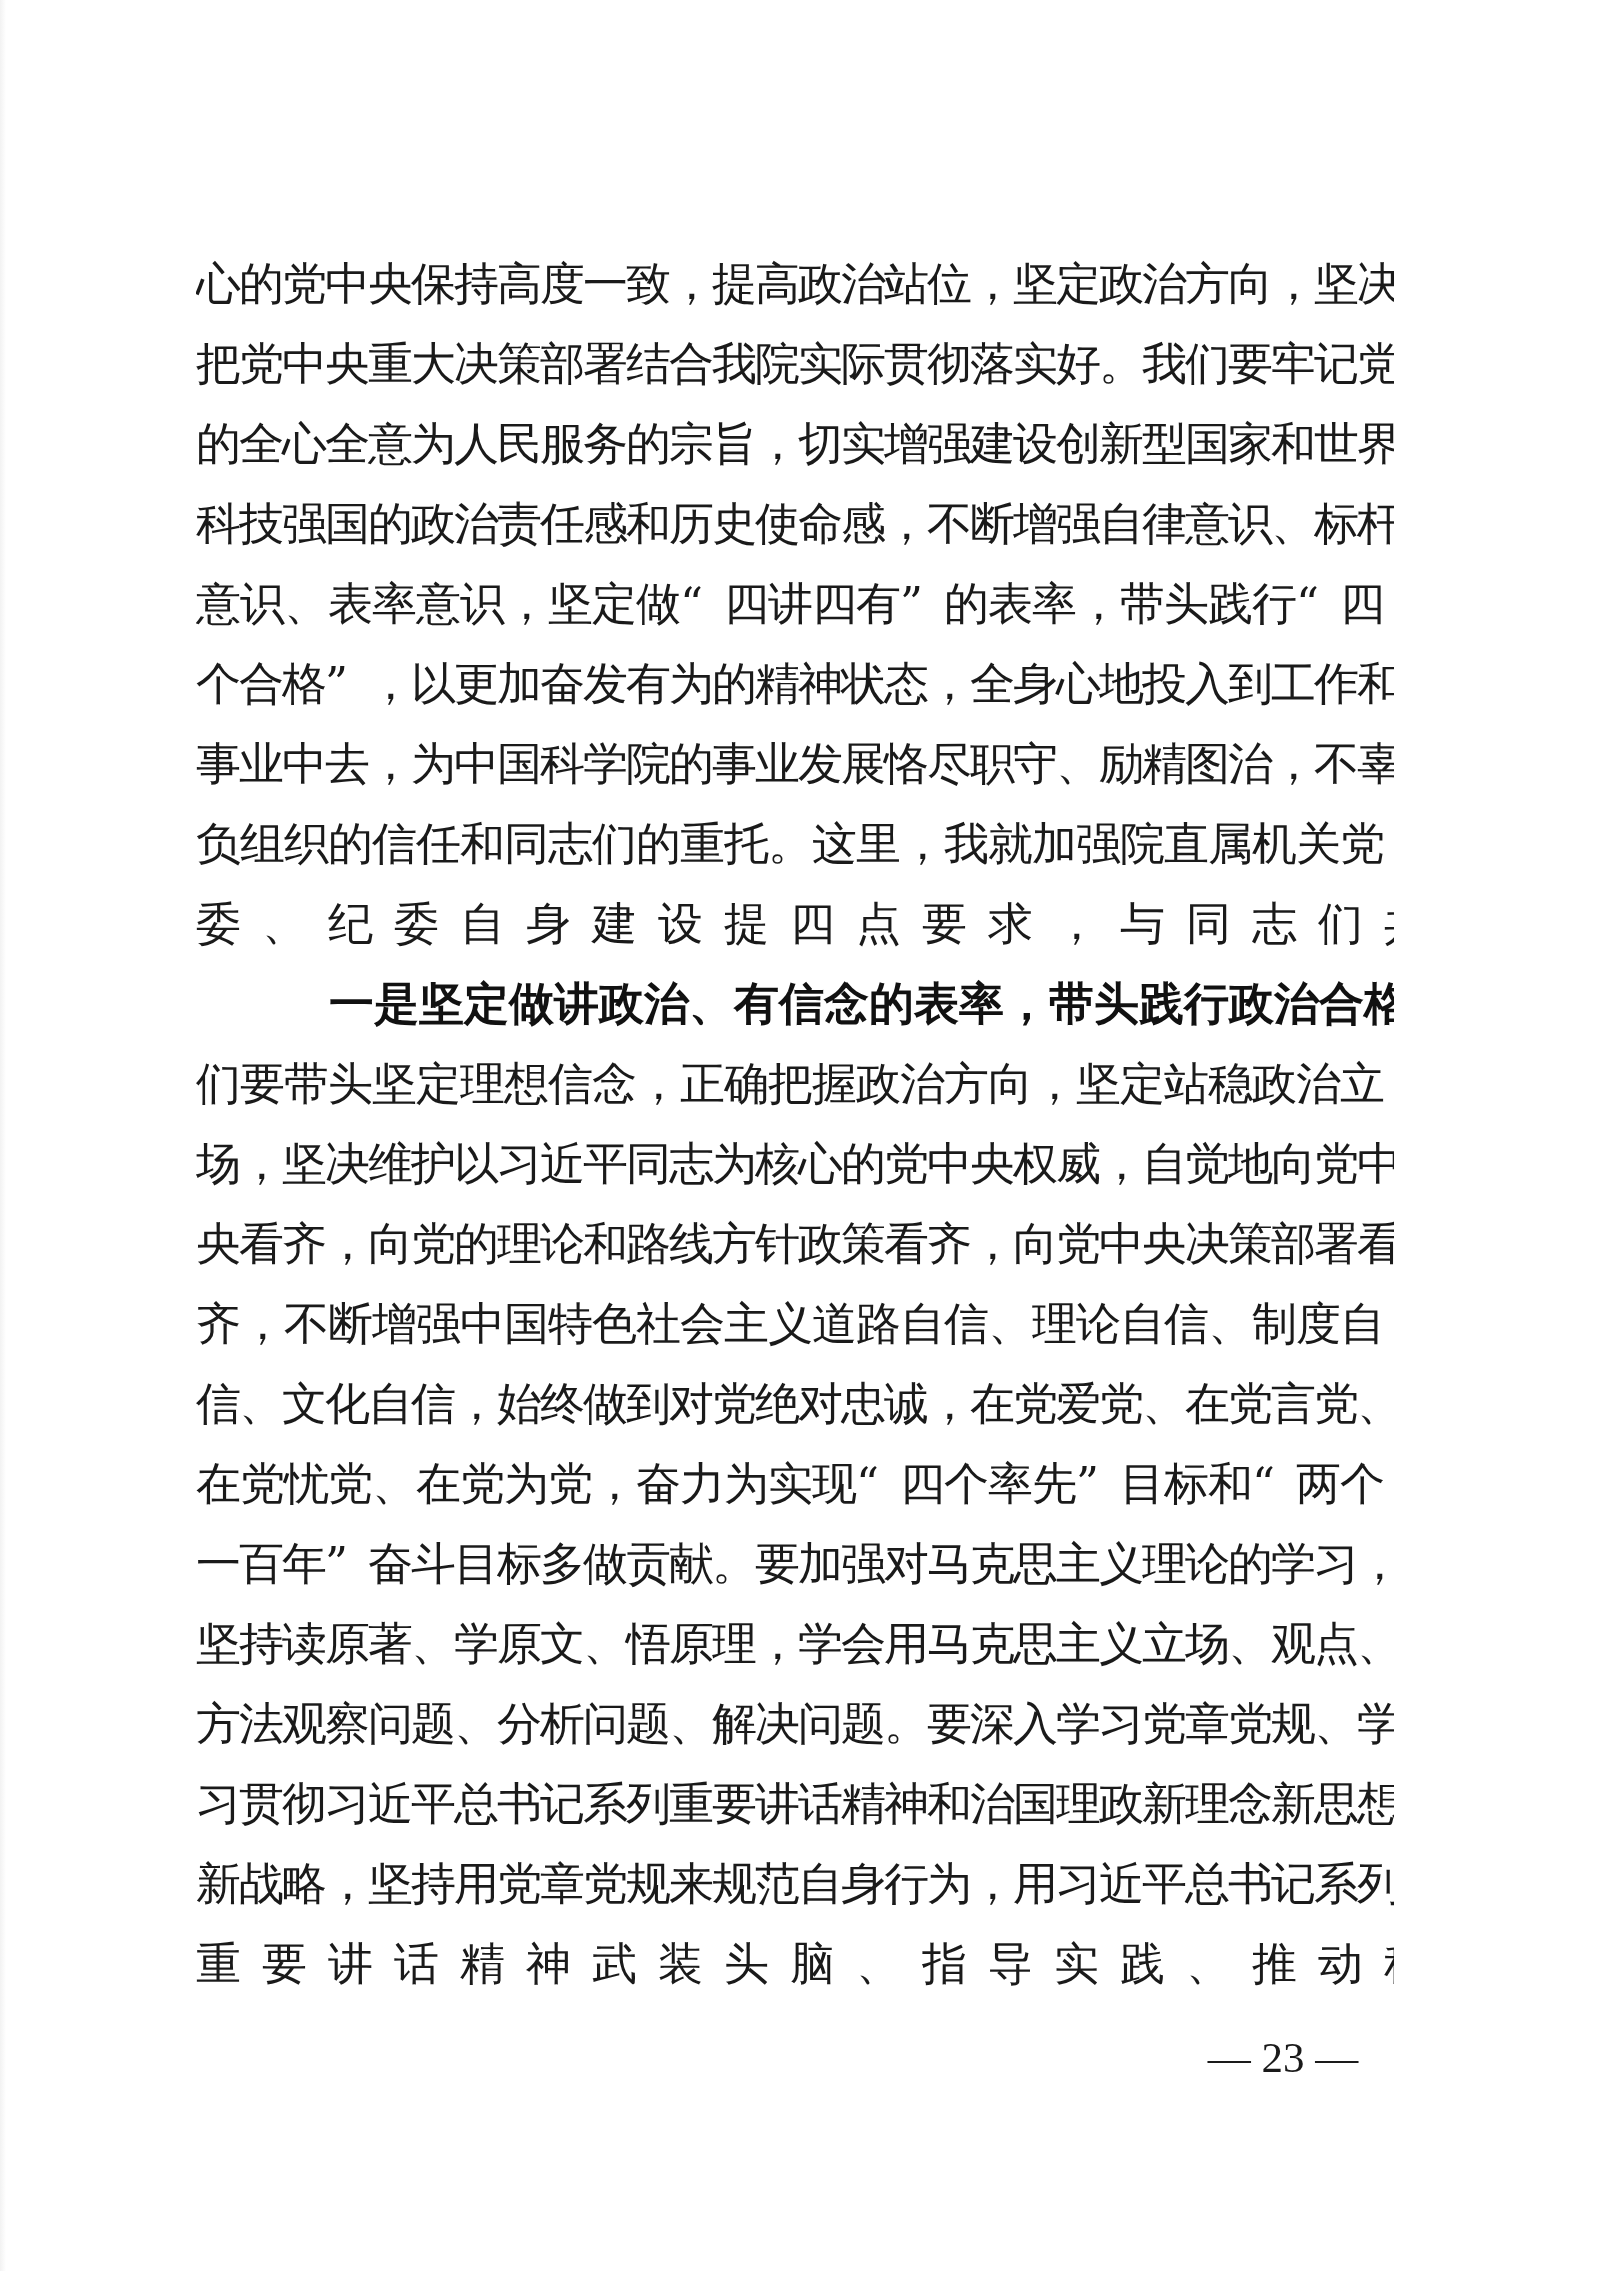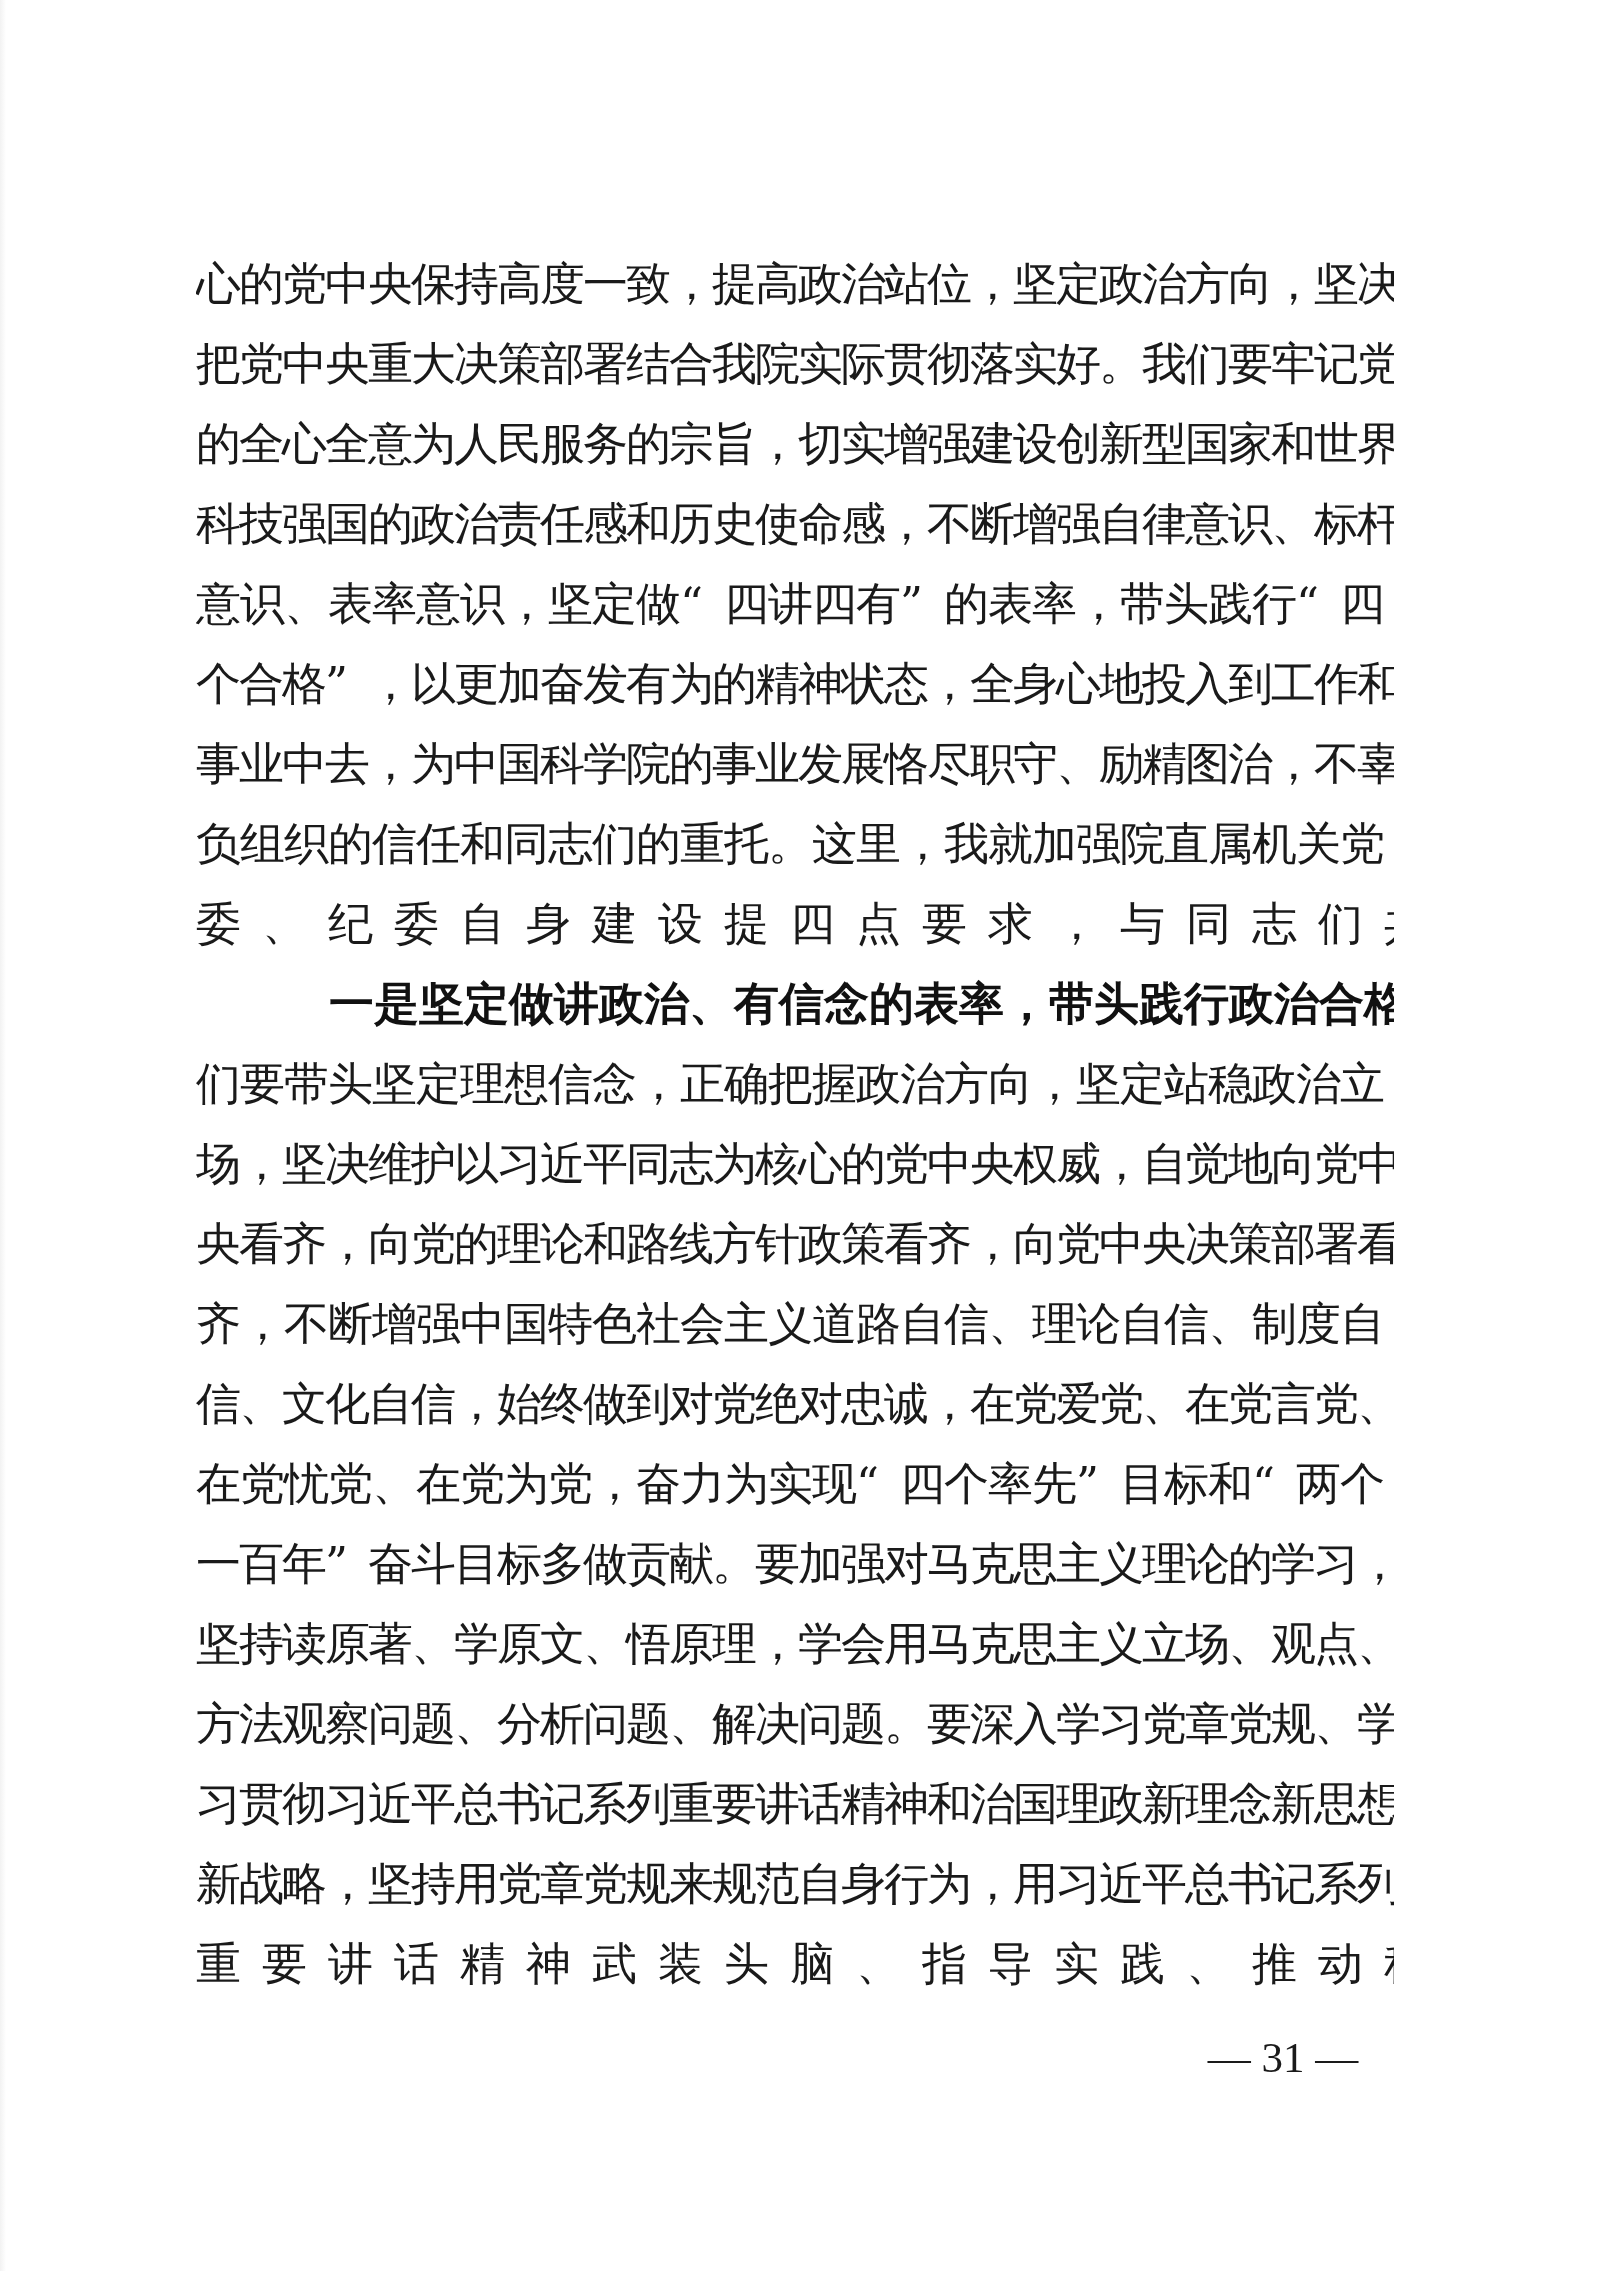--- a/index.html
+++ b/index.html
@@ -100,15 +100,15 @@
       <div class="line" style="text-align-last: left;"><span style="display: inline-block; width: 44px; text-align: center;">在</span><span style="display: inline-block; width: 44px; text-align: center;">党</span><span style="display: inline-block; width: 44px; text-align: center;">忧</span><span style="display: inline-block; width: 44px; text-align: center;">党</span><span style="display: inline-block; width: 44px; text-align: center;">、</span><span style="display: inline-block; width: 44px; text-align: center;">在</span><span style="display: inline-block; width: 44px; text-align: center;">党</span><span style="display: inline-block; width: 44px; text-align: center;">为</span><span style="display: inline-block; width: 44px; text-align: center;">党</span><span style="display: inline-block; width: 44px; text-align: center;">，</span><span style="display: inline-block; width: 44px; text-align: center;">奋</span><span style="display: inline-block; width: 44px; text-align: center;">力</span><span style="display: inline-block; width: 44px; text-align: center;">为</span><span style="display: inline-block; width: 44px; text-align: center;">实</span><span style="display: inline-block; width: 44px; text-align: center;">现</span><span style="display: inline-block; width: 44px; text-align: center;">“</span><span style="display: inline-block; width: 44px; text-align: center;">四</span><span style="display: inline-block; width: 44px; text-align: center;">个</span><span style="display: inline-block; width: 44px; text-align: center;">率</span><span style="display: inline-block; width: 44px; text-align: center;">先</span><span style="display: inline-block; width: 44px; text-align: center;">”</span><span style="display: inline-block; width: 44px; text-align: center;">目</span><span style="display: inline-block; width: 44px; text-align: center;">标</span><span style="display: inline-block; width: 44px; text-align: center;">和</span><span style="display: inline-block; width: 44px; text-align: center;">“</span><span style="display: inline-block; width: 44px; text-align: center;">两</span><span style="display: inline-block; width: 44px; text-align: center;">个</span></div>
       <div class="line" style="text-align-last: left;"><span style="display: inline-block; width: 43px; text-align: center;">一</span><span style="display: inline-block; width: 43px; text-align: center;">百</span><span style="display: inline-block; width: 43px; text-align: center;">年</span><span style="display: inline-block; width: 43px; text-align: center;">”</span><span style="display: inline-block; width: 43px; text-align: center;">奋</span><span style="display: inline-block; width: 43px; text-align: center;">斗</span><span style="display: inline-block; width: 43px; text-align: center;">目</span><span style="display: inline-block; width: 43px; text-align: center;">标</span><span style="display: inline-block; width: 43px; text-align: center;">多</span><span style="display: inline-block; width: 43px; text-align: center;">做</span><span style="display: inline-block; width: 43px; text-align: center;">贡</span><span style="display: inline-block; width: 43px; text-align: center;">献</span><span style="display: inline-block; width: 43px; text-align: center;">。</span><span style="display: inline-block; width: 43px; text-align: center;">要</span><span style="display: inline-block; width: 43px; text-align: center;">加</span><span style="display: inline-block; width: 43px; text-align: center;">强</span><span style="display: inline-block; width: 43px; text-align: center;">对</span><span style="display: inline-block; width: 43px; text-align: center;">马</span><span style="display: inline-block; width: 43px; text-align: center;">克</span><span style="display: inline-block; width: 43px; text-align: center;">思</span><span style="display: inline-block; width: 43px; text-align: center;">主</span><span style="display: inline-block; width: 43px; text-align: center;">义</span><span style="display: inline-block; width: 43px; text-align: center;">理</span><span style="display: inline-block; width: 43px; text-align: center;">论</span><span style="display: inline-block; width: 43px; text-align: center;">的</span><span style="display: inline-block; width: 43px; text-align: center;">学</span><span style="display: inline-block; width: 43px; text-align: center;">习</span><span style="display: inline-block; width: 43px; text-align: center;">，</span></div>
       <div class="line" style="text-align-last: left;"><span style="display: inline-block; width: 43px; text-align: center;">坚</span><span style="display: inline-block; width: 43px; text-align: center;">持</span><span style="display: inline-block; width: 43px; text-align: center;">读</span><span style="display: inline-block; width: 43px; text-align: center;">原</span><span style="display: inline-block; width: 43px; text-align: center;">著</span><span style="display: inline-block; width: 43px; text-align: center;">、</span><span style="display: inline-block; width: 43px; text-align: center;">学</span><span style="display: inline-block; width: 43px; text-align: center;">原</span><span style="display: inline-block; width: 43px; text-align: center;">文</span><span style="display: inline-block; width: 43px; text-align: center;">、</span><span style="display: inline-block; width: 43px; text-align: center;">悟</span><span style="display: inline-block; width: 43px; text-align: center;">原</span><span style="display: inline-block; width: 43px; text-align: center;">理</span><span style="display: inline-block; width: 43px; text-align: center;">，</span><span style="display: inline-block; width: 43px; text-align: center;">学</span><span style="display: inline-block; width: 43px; text-align: center;">会</span><span style="display: inline-block; width: 43px; text-align: center;">用</span><span style="display: inline-block; width: 43px; text-align: center;">马</span><span style="display: inline-block; width: 43px; text-align: center;">克</span><span style="display: inline-block; width: 43px; text-align: center;">思</span><span style="display: inline-block; width: 43px; text-align: center;">主</span><span style="display: inline-block; width: 43px; text-align: center;">义</span><span style="display: inline-block; width: 43px; text-align: center;">立</span><span style="display: inline-block; width: 43px; text-align: center;">场</span><span style="display: inline-block; width: 43px; text-align: center;">、</span><span style="display: inline-block; width: 43px; text-align: center;">观</span><span style="display: inline-block; width: 43px; text-align: center;">点</span><span style="display: inline-block; width: 43px; text-align: center;">、</span></div>
       <div class="line" style="text-align-last: left;"><span style="display: inline-block; width: 43px; text-align: center;">方</span><span style="display: inline-block; width: 43px; text-align: center;">法</span><span style="display: inline-block; width: 43px; text-align: center;">观</span><span style="display: inline-block; width: 43px; text-align: center;">察</span><span style="display: inline-block; width: 43px; text-align: center;">问</span><span style="display: inline-block; width: 43px; text-align: center;">题</span><span style="display: inline-block; width: 43px; text-align: center;">、</span><span style="display: inline-block; width: 43px; text-align: center;">分</span><span style="display: inline-block; width: 43px; text-align: center;">析</span><span style="display: inline-block; width: 43px; text-align: center;">问</span><span style="display: inline-block; width: 43px; text-align: center;">题</span><span style="display: inline-block; width: 43px; text-align: center;">、</span><span style="display: inline-block; width: 43px; text-align: center;">解</span><span style="display: inline-block; width: 43px; text-align: center;">决</span><span style="display: inline-block; width: 43px; text-align: center;">问</span><span style="display: inline-block; width: 43px; text-align: center;">题</span><span style="display: inline-block; width: 43px; text-align: center;">。</span><span style="display: inline-block; width: 43px; text-align: center;">要</span><span style="display: inline-block; width: 43px; text-align: center;">深</span><span style="display: inline-block; width: 43px; text-align: center;">入</span><span style="display: inline-block; width: 43px; text-align: center;">学</span><span style="display: inline-block; width: 43px; text-align: center;">习</span><span style="display: inline-block; width: 43px; text-align: center;">党</span><span style="display: inline-block; width: 43px; text-align: center;">章</span><span style="display: inline-block; width: 43px; text-align: center;">党</span><span style="display: inline-block; width: 43px; text-align: center;">规</span><span style="display: inline-block; width: 43px; text-align: center;">、</span><span style="display: inline-block; width: 43px; text-align: center;">学</span></div>
       <div class="line" style="text-align-last: left;"><span style="display: inline-block; width: 43px; text-align: center;">习</span><span style="display: inline-block; width: 43px; text-align: center;">贯</span><span style="display: inline-block; width: 43px; text-align: center;">彻</span><span style="display: inline-block; width: 43px; text-align: center;">习</span><span style="display: inline-block; width: 43px; text-align: center;">近</span><span style="display: inline-block; width: 43px; text-align: center;">平</span><span style="display: inline-block; width: 43px; text-align: center;">总</span><span style="display: inline-block; width: 43px; text-align: center;">书</span><span style="display: inline-block; width: 43px; text-align: center;">记</span><span style="display: inline-block; width: 43px; text-align: center;">系</span><span style="display: inline-block; width: 43px; text-align: center;">列</span><span style="display: inline-block; width: 43px; text-align: center;">重</span><span style="display: inline-block; width: 43px; text-align: center;">要</span><span style="display: inline-block; width: 43px; text-align: center;">讲</span><span style="display: inline-block; width: 43px; text-align: center;">话</span><span style="display: inline-block; width: 43px; text-align: center;">精</span><span style="display: inline-block; width: 43px; text-align: center;">神</span><span style="display: inline-block; width: 43px; text-align: center;">和</span><span style="display: inline-block; width: 43px; text-align: center;">治</span><span style="display: inline-block; width: 43px; text-align: center;">国</span><span style="display: inline-block; width: 43px; text-align: center;">理</span><span style="display: inline-block; width: 43px; text-align: center;">政</span><span style="display: inline-block; width: 43px; text-align: center;">新</span><span style="display: inline-block; width: 43px; text-align: center;">理</span><span style="display: inline-block; width: 43px; text-align: center;">念</span><span style="display: inline-block; width: 43px; text-align: center;">新</span><span style="display: inline-block; width: 43px; text-align: center;">思</span><span style="display: inline-block; width: 43px; text-align: center;">想</span></div>
       <div class="line" style="text-align-last: left;"><span style="display: inline-block; width: 43px; text-align: center;">新</span><span style="display: inline-block; width: 43px; text-align: center;">战</span><span style="display: inline-block; width: 43px; text-align: center;">略</span><span style="display: inline-block; width: 43px; text-align: center;">，</span><span style="display: inline-block; width: 43px; text-align: center;">坚</span><span style="display: inline-block; width: 43px; text-align: center;">持</span><span style="display: inline-block; width: 43px; text-align: center;">用</span><span style="display: inline-block; width: 43px; text-align: center;">党</span><span style="display: inline-block; width: 43px; text-align: center;">章</span><span style="display: inline-block; width: 43px; text-align: center;">党</span><span style="display: inline-block; width: 43px; text-align: center;">规</span><span style="display: inline-block; width: 43px; text-align: center;">来</span><span style="display: inline-block; width: 43px; text-align: center;">规</span><span style="display: inline-block; width: 43px; text-align: center;">范</span><span style="display: inline-block; width: 43px; text-align: center;">自</span><span style="display: inline-block; width: 43px; text-align: center;">身</span><span style="display: inline-block; width: 43px; text-align: center;">行</span><span style="display: inline-block; width: 43px; text-align: center;">为</span><span style="display: inline-block; width: 43px; text-align: center;">，</span><span style="display: inline-block; width: 43px; text-align: center;">用</span><span style="display: inline-block; width: 43px; text-align: center;">习</span><span style="display: inline-block; width: 43px; text-align: center;">近</span><span style="display: inline-block; width: 43px; text-align: center;">平</span><span style="display: inline-block; width: 43px; text-align: center;">总</span><span style="display: inline-block; width: 43px; text-align: center;">书</span><span style="display: inline-block; width: 43px; text-align: center;">记</span><span style="display: inline-block; width: 43px; text-align: center;">系</span><span style="display: inline-block; width: 43px; text-align: center;">列</span></div>
       <div class="line last">重要讲话精神武装头脑、指导实践、推动科技创新工作。</div>
     </div>
   </div>
 
-  <div class="page-number">— 31 —</div>
+  <div class="page-number">— 23 —</div>
 </div>
 
 
 </body></html>

